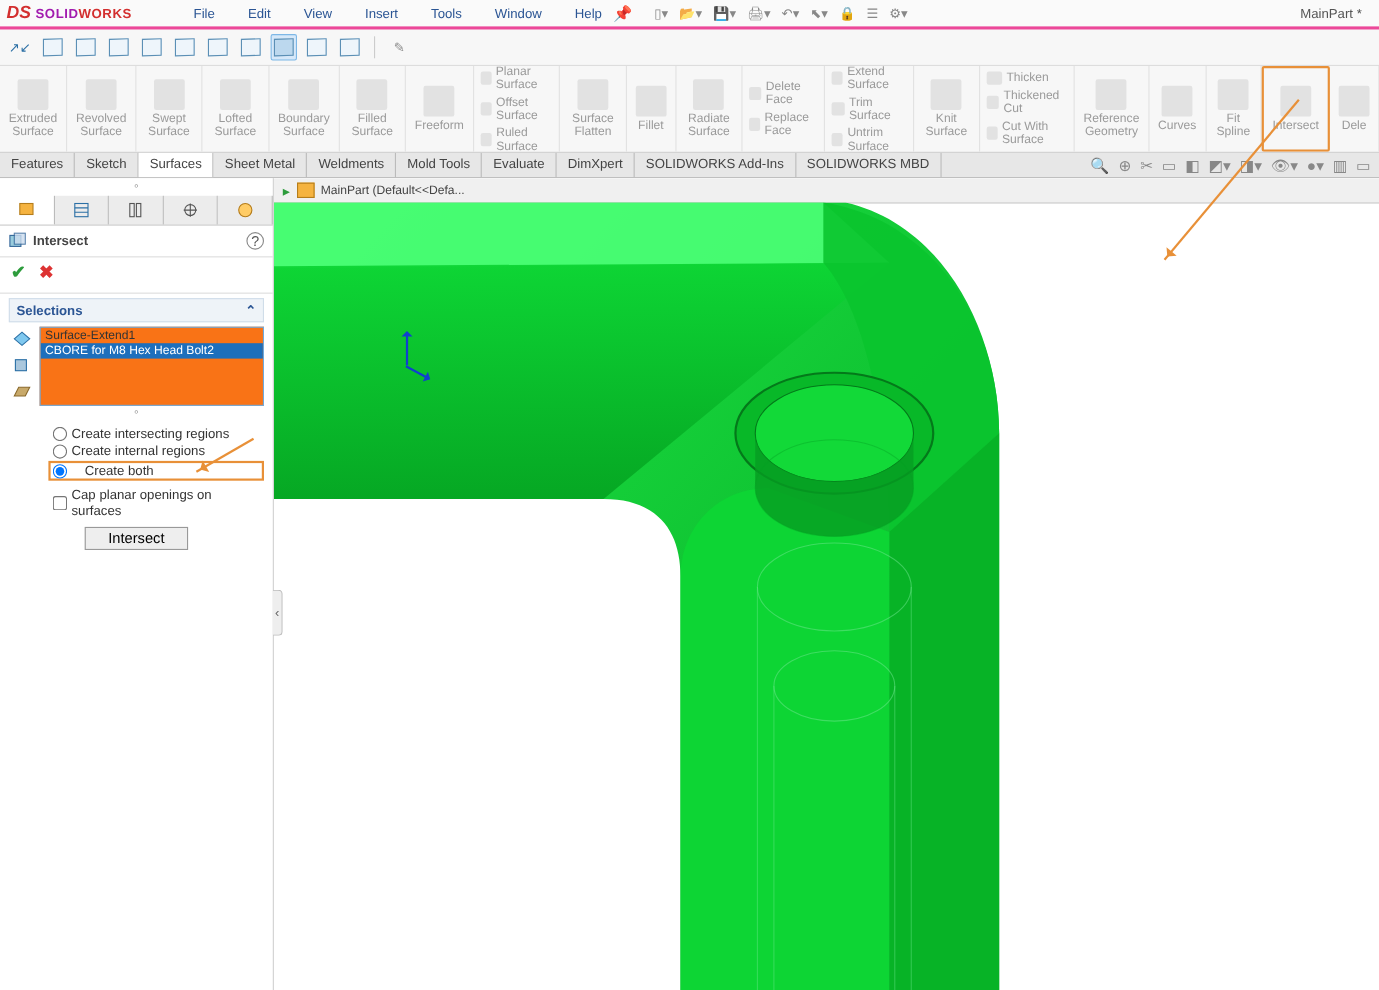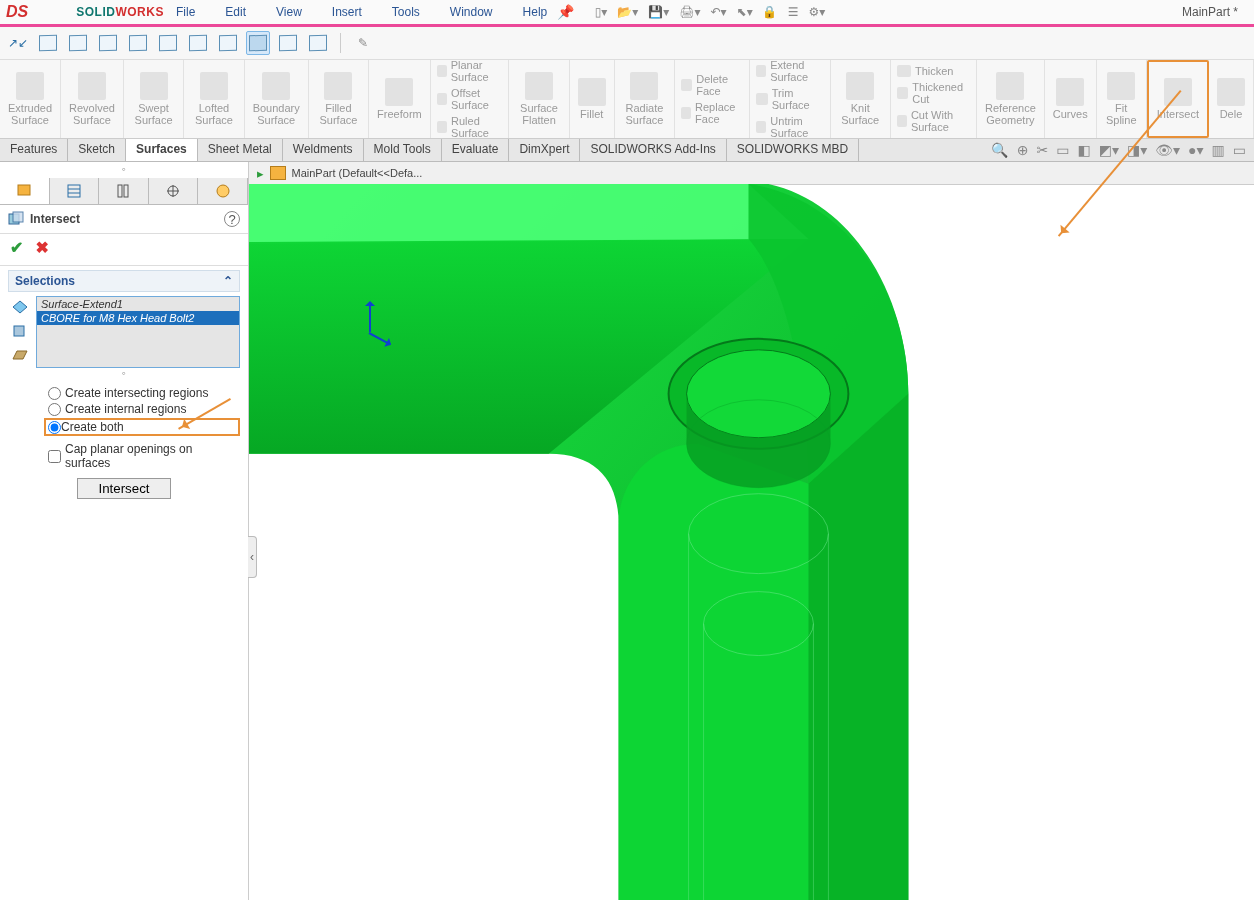--- a/index.html
+++ b/index.html
@@ -1,60 +1,60 @@
 <!DOCTYPE html>
 <html><head>
 <meta charset="utf-8">
 <style>
   html,body { margin:0; padding:0; font-family:"Segoe UI",Arial,sans-serif; font-size:12px; color:#333; background:#fff; overflow:hidden; width:1254px; height:900px; }
   .menubar { display:flex; align-items:center; height:24px; padding:0 6px; background:#fafafa; border-bottom:3px solid #ec4899; }
   .logo { display:flex; align-items:center; gap:4px; width:160px; }
   .logo-mark { font-style:italic; font-weight:bold; color:#d32f2f; font-size:16px; }
   .logo-text { font-weight:bold; letter-spacing:0.5px; }
-  .logo-text .solid { color:#0f766e;margin-left:44px; }
+  .logo-text .solid { color:#a21caf; }
   .logo-text .works { color:#d32f2f; }
   .menu-items { display:flex; gap:30px; margin-left:10px; }
   .menu-items span { color:#2b5594; cursor:pointer; }
   .pin { color:#2b5594; margin-left:10px; font-size:14px; }
   .std-toolbar-icons { display:flex; gap:10px; margin-left:20px; color:#888; align-items:center; }
   .title-right { margin-left:auto; color:#555; margin-right:10px; }
   .toolbar2 { display:flex; align-items:center; height:32px; padding:0 6px; background:#f7f7f7; border-bottom:1px solid #ddd; gap:6px; }
   .tb2-item { width:22px; height:22px; border:1px solid transparent; display:flex; align-items:center; justify-content:center; border-radius:2px; }
   .tb2-item.active { background:#d6e8f9; border:1px solid #7db7e6; }
   .cube-icon { width:16px; height:14px; border:1px solid #5b8fb5; background:#eef5fb; transform:skewY(-2deg); }
   .ribbon { display:flex; background:#f7f7f7; border-bottom:1px solid #ccc; height:78px; overflow:hidden; }
   .rib-group { display:flex; flex-direction:column; align-items:center; justify-content:center; padding:4px 8px; border-right:1px solid #e2e2e2; color:#9a9a9a; }
   .rib-icon { width:28px; height:28px; background:#e2e2e2; margin-bottom:2px; border-radius:2px; }
   .rib-label { font-size:11px; text-align:center; line-height:12px; max-width:60px; }
   .rib-sub { display:flex; flex-direction:column; gap:4px; padding:4px 6px; border-right:1px solid #e2e2e2; color:#9a9a9a; font-size:11px; justify-content:center; }
   .rib-sub div { display:flex; align-items:center; gap:4px; }
   .rib-sub .mini { width:14px; height:12px; background:#e2e2e2; border-radius:2px; }
   .highlight-box { border:2px solid #e89038; border-radius:2px; }
   .tabstrip { display:flex; background:#e7e7e7; border-bottom:1px solid #bbb; height:22px; }
   .tab { padding:3px 10px; border-right:1px solid #bbb; color:#444; cursor:pointer; }
-  .tab.active { background:#fff; font-weight:700; }
+  .tab.active { background:#fff; font-weight:400; }
   .body { display:flex; height:calc(900px - 24px - 32px - 78px - 22px); }
   .panel { width:248px; background:#fff; border-right:1px solid #ccc; display:flex; flex-direction:column; }
   .panel-tabs { display:flex; border-bottom:1px solid #bbb; }
   .ptab { flex:1; height:26px; display:flex; align-items:center; justify-content:center; border-right:1px solid #bbb; background:#ececec; }
   .ptab.active { background:#fff; }
   .ptab svg { width:16px; height:16px; }
   .pm-head { display:flex; align-items:center; padding:6px 8px; border-bottom:1px solid #ddd; gap:6px; }
   .pm-head .ico { width:16px; height:16px; }
   .pm-title { font-weight:bold; color:#444; }
   .pm-help { margin-left:auto; color:#555; font-size:13px; border:1px solid #888; border-radius:50%; width:14px; height:14px; display:flex; align-items:center; justify-content:center; }
   .pm-actions { display:flex; gap:12px; padding:4px 10px 8px; font-size:16px; border-bottom:1px solid #ddd; }
   .ok { color:#2d9c3c; font-weight:bold; }
   .cancel { color:#d33; font-weight:bold; }
   .pm-section { padding:4px 8px; }
   .sec-head { display:flex; justify-content:space-between; background:#eef3f8; padding:3px 6px; font-weight:bold; color:#2b5594; border:1px solid #d0dde9; }
   .sel-body { display:flex; gap:4px; margin-top:4px; }
   .sel-icons { display:flex; flex-direction:column; gap:6px; padding:2px; }
   .sel-icons div { width:20px; height:18px; display:flex; align-items:center; justify-content:center; }
-  .sel-list { flex:1; border:1px solid #6faadc; background:#e5e5e5; height:70px; font-size:11px; overflow:hidden;font-style:italic; }
+  .sel-list { flex:1; border:1px solid #6faadc; background:#f97316; height:70px; font-size:11px; overflow:hidden; }
   .sel-list .item { padding:1px 4px; }
   .sel-list .item.sel { background:#1d6fbc; color:#fff; }
   .dot-line { text-align:center; color:#888; padding:0 0 2px 0; margin-top:-2px;}
   .radio-group { padding:4px 0 4px 40px; display:flex; flex-direction:column; gap:2px; }
   .radio-group label { display:flex; align-items:center; gap:4px; }
   .cb-row { padding:2px 0 2px 40px; display:flex; align-items:center; gap:4px; }
   .radio-row-highlight { border:2px solid #e89038; display:inline-flex; align-items:center; gap:4px; padding:0 6px 0 2px; margin-left:-4px; }
   .intersect-btn { display:block; margin:6px auto 0; padding:2px 20px; background:#eee; border:1px solid #999; cursor:pointer; }
   .viewport { flex:1; position:relative; background:#fff; overflow:hidden; }
   .vp-tabs { position:absolute; top:0; left:0; right:0; height:22px; display:flex; align-items:center; background:#f0f0f0; border-bottom:1px solid #ccc; padding-left:8px; gap:6px; font-size:11px; color:#444; }
@@ -370,21 +370,21 @@
       <div class="radio-group">
         <label>
             <input type="radio" name="rg" style="">
             <span>Create intersecting regions</span>
           </label>
         <label>
             <input type="radio" name="rg" style="">
             <span>Create internal regions</span>
           </label>
         <span class="radio-row-highlight">
-          <label style="display:flex;align-items:flex-end;gap:0">
+          <label style="display:flex;align-items:flex-end;gap:16px">
               <input type="radio" name="rg" checked="" style="">
               <span>Create both</span>
             </label>
         </span>
       </div>
       <div class="cb-row">
         <label style="display:flex;align-items:center;gap:4px">
             <input type="checkbox" style="">
             <span>Cap planar openings on surfaces</span>
           </label>

